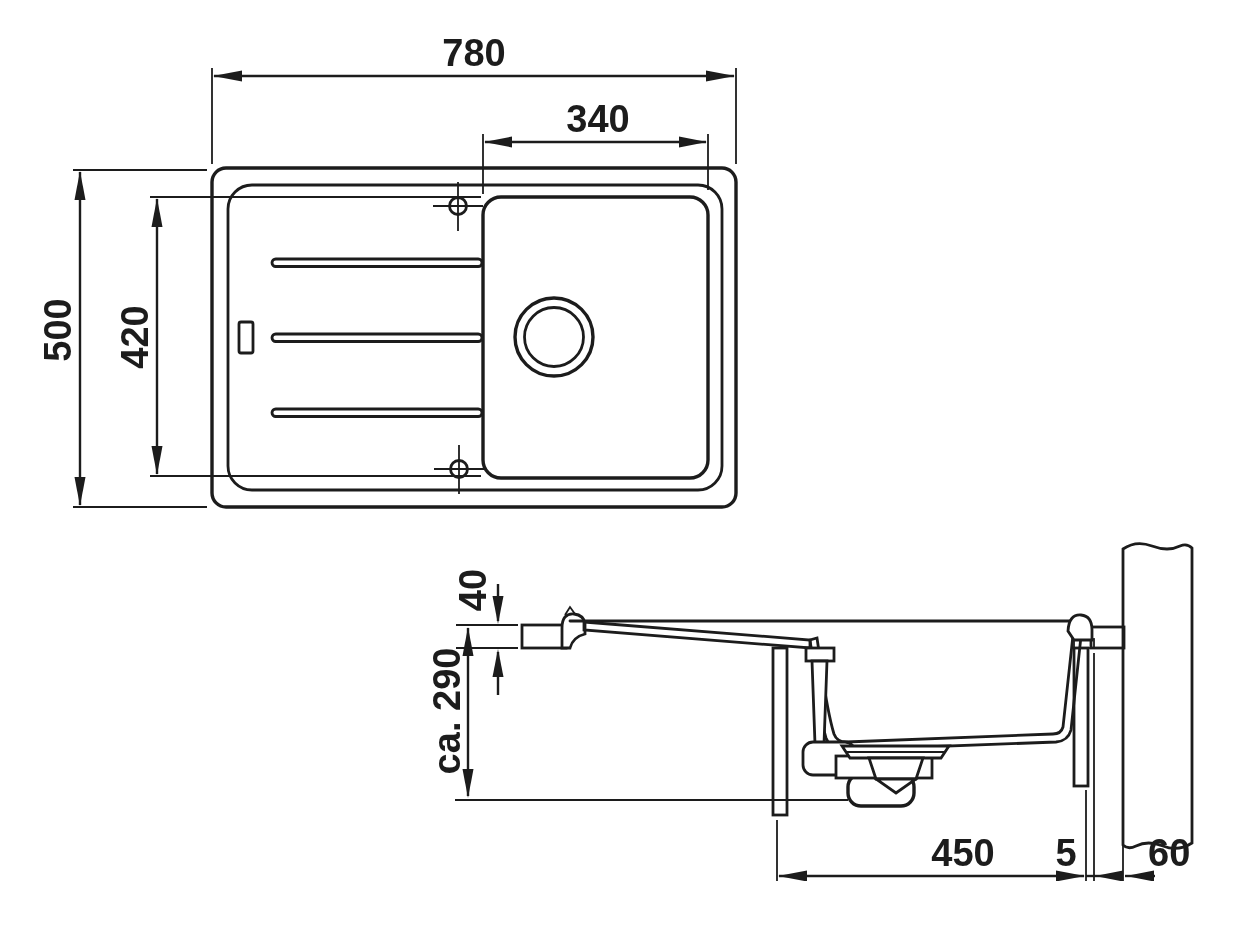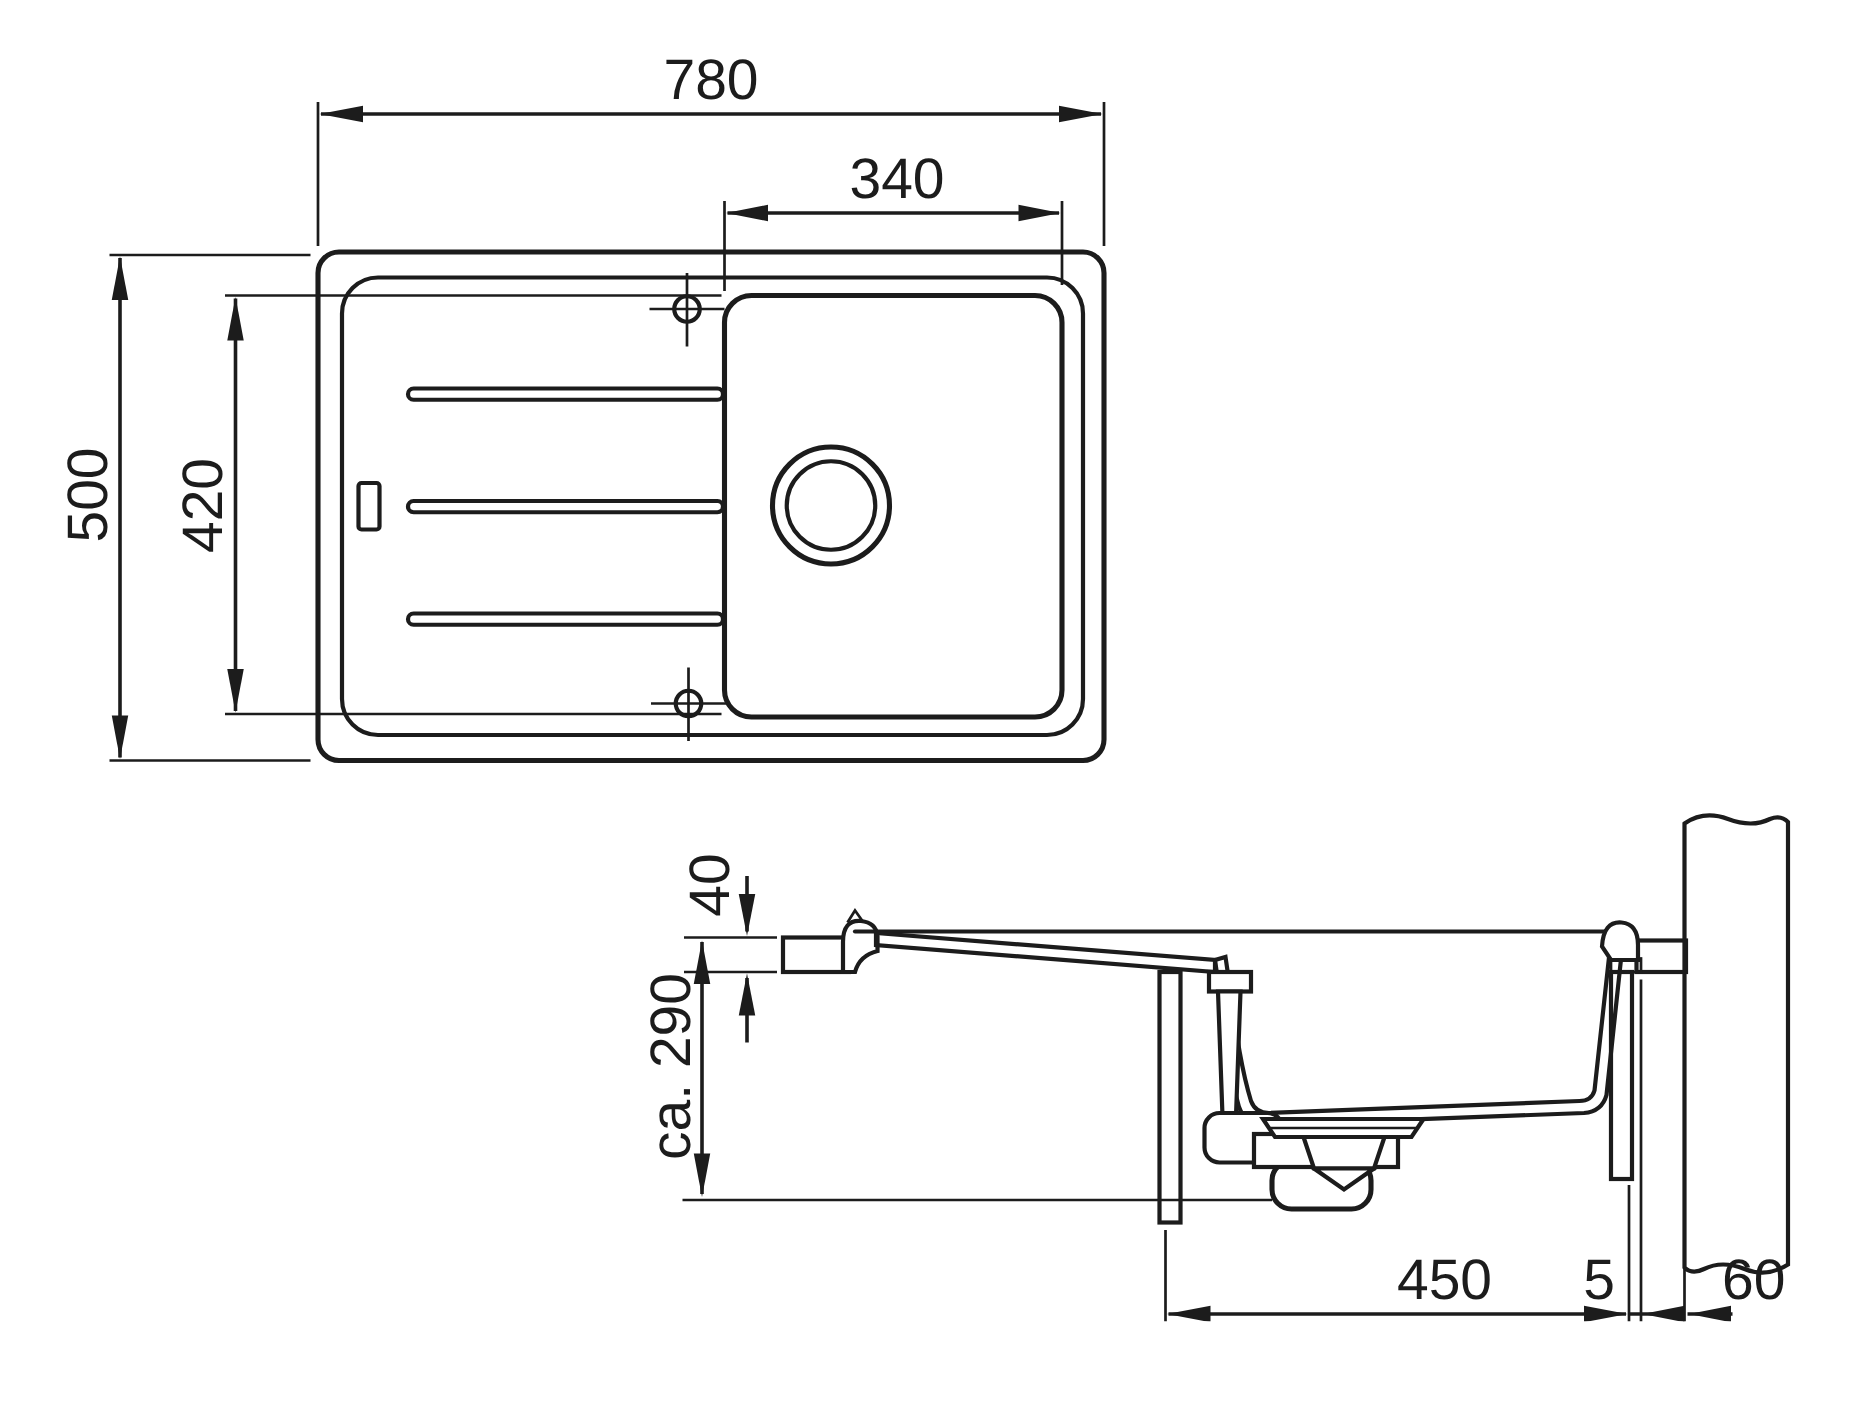--- a/index.html
+++ b/index.html
@@ -7,20 +7,21 @@
     padding: 0;
     background: #ffffff;
   }
   .stage {
     position: relative;
     width: 1233px;
     height: 881px;
     background: #ffffff;
     overflow: hidden;
     font-family: "Liberation Sans", sans-serif;
+    font-weight: bold;
   }
   svg text {
     font-family: "Liberation Sans", sans-serif;
     font-size: 38px;
     fill: #1c1c1c;
   }
   .thick { stroke: #1c1c1c; stroke-width: 3.4; fill: none; stroke-linecap: round; }
   .med   { stroke: #1c1c1c; stroke-width: 2.8; fill: none; stroke-linecap: round; }
   .dim   { stroke: #1c1c1c; stroke-width: 2.4; fill: none; stroke-linecap: butt; }
   .ext   { stroke: #1c1c1c; stroke-width: 1.8; fill: none; stroke-linecap: butt; }

